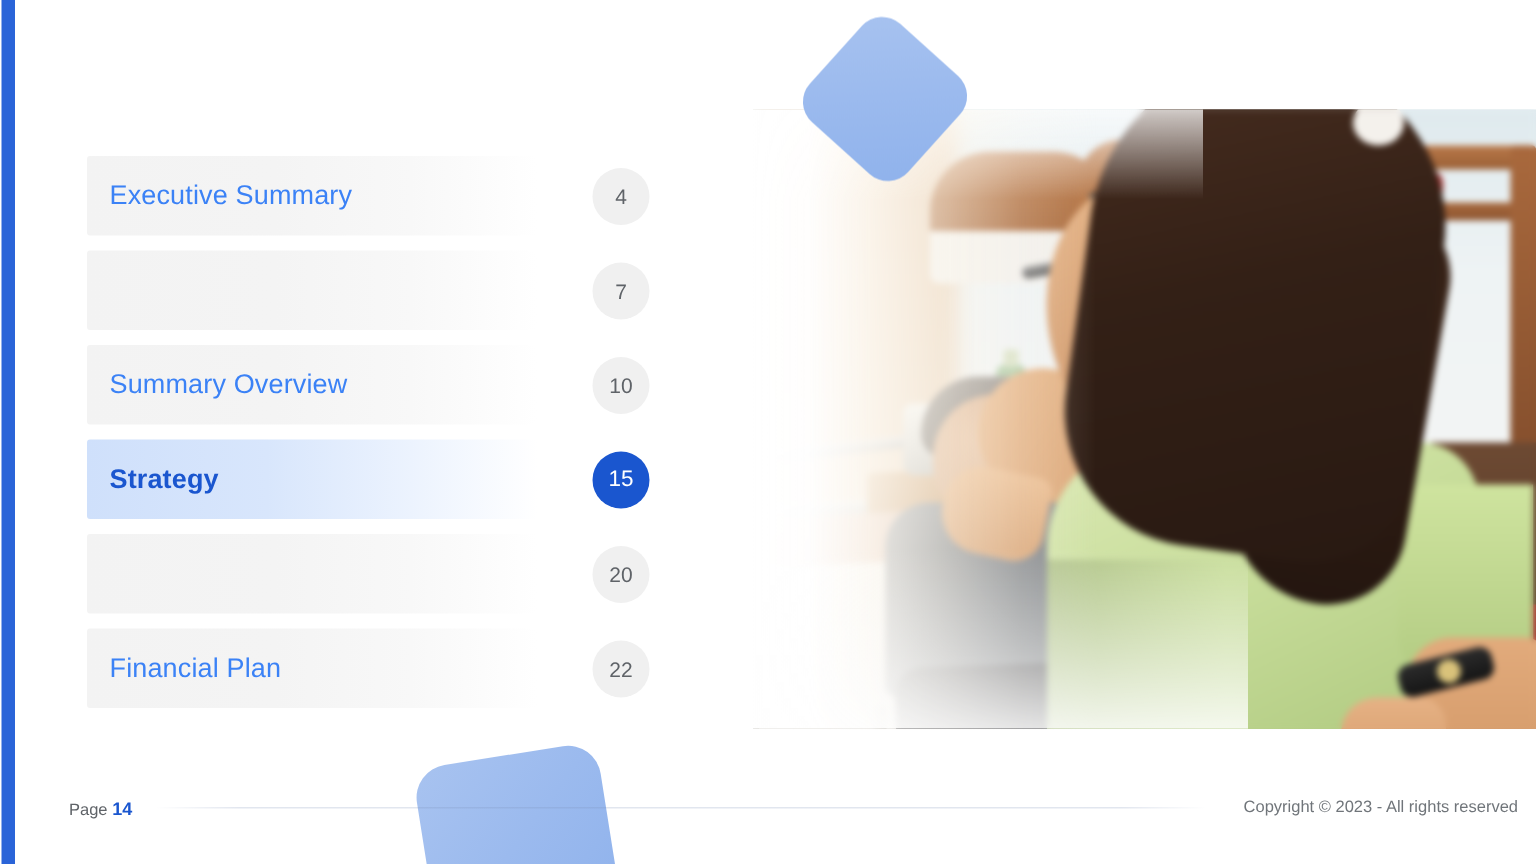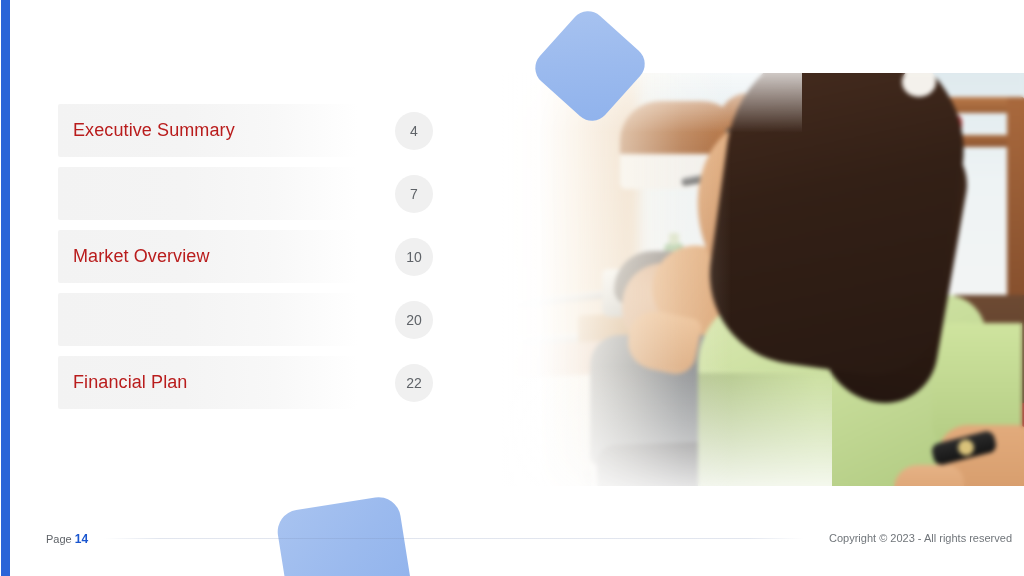--- a/index.html
+++ b/index.html
@@ -342,21 +342,21 @@
     border-radius:2px;
   }
   .toc-row.active .row-bg{
     width:300px;
     background:linear-gradient(90deg,#cfe0fb 0%,#d8e6fc 40%,#ecf3fe 72%,#ffffff 100%);
   }
   .toc-label{
     position:relative;
     margin-left:15px;
     font-size:18px;
-    color:#b91c1c;
+    color:#3b82f6;
     letter-spacing:.1px;
     white-space:nowrap;
     z-index:2;
   }
   .toc-row.active .toc-label{
     color:#1a56cf;
     font-weight:bold;
   }
   .toc-badge{
     position:absolute; left:337px; top:50%;
@@ -481,24 +481,29 @@
     <div class="toc-badge">4</div>
   </div>
 
   <div class="toc-row">
     <div class="row-bg"></div>
     <div class="toc-badge">7</div>
   </div>
 
   <div class="toc-row">
     <div class="row-bg"></div>
-    <div class="toc-label">Market Overview</div>
+    <div class="toc-label">Summary Overview</div>
     <div class="toc-badge">10</div>
   </div>
 
+  <div class="toc-row active">
+    <div class="row-bg"></div>
+    <div class="toc-label">Strategy</div>
+    <div class="toc-badge">15</div>
+  </div>
 
   <div class="toc-row">
     <div class="row-bg"></div>
     <div class="toc-badge">20</div>
   </div>
 
   <div class="toc-row">
     <div class="row-bg"></div>
     <div class="toc-label">Financial Plan</div>
     <div class="toc-badge">22</div>

